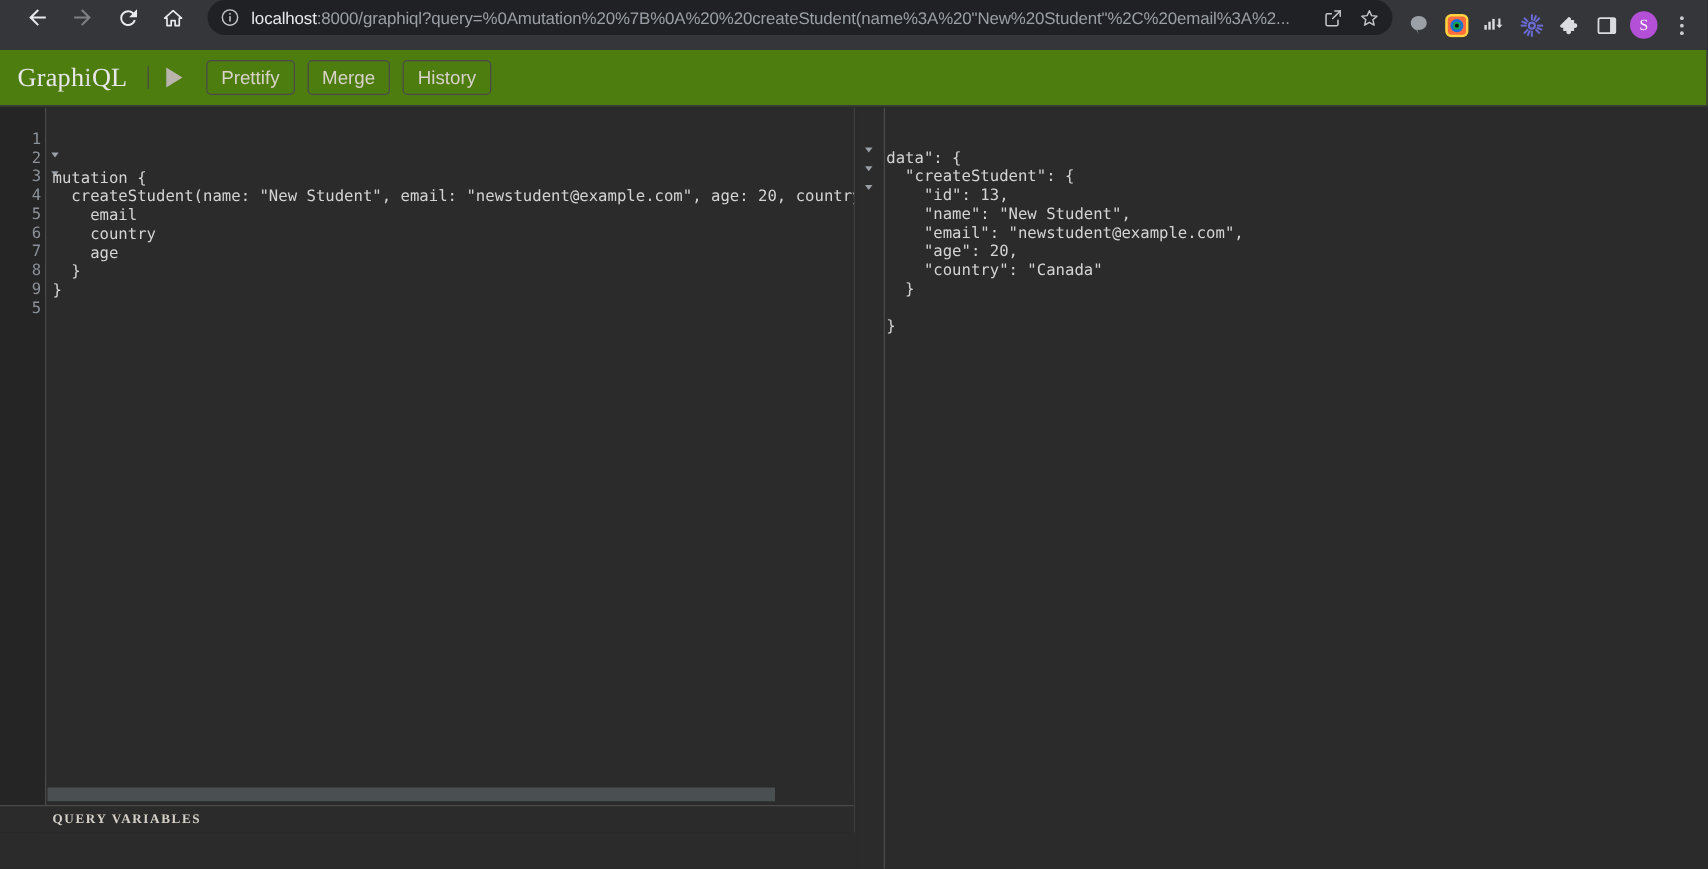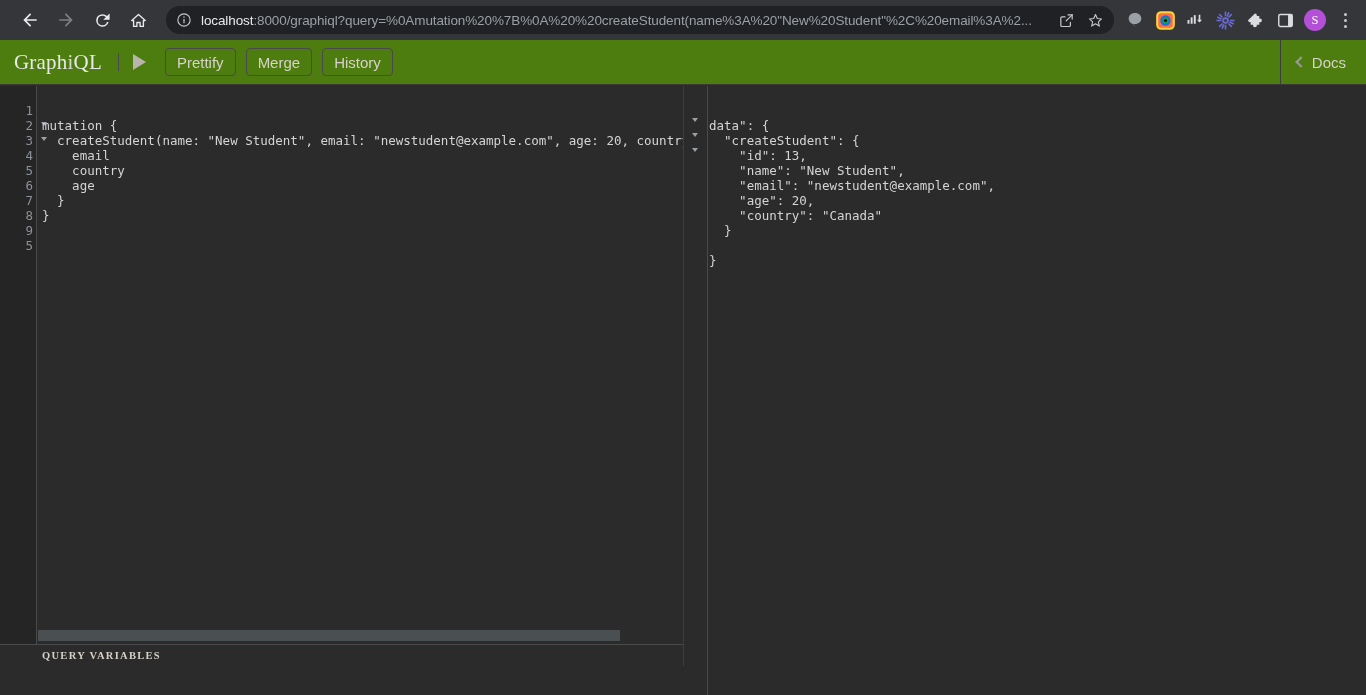--- a/index.html
+++ b/index.html
@@ -9,21 +9,21 @@
     overflow: hidden;
     background: #292a2d;
     font-family: "Liberation Sans", sans-serif;
   }
 
   
   .browser-bar {
     position: absolute; top: 0; left: 0;
     width: 1366px; height: 40px;
     background: #35363a;
-    display: flex; align-items: center;
+    display: flex; 
     padding: 0 6px;
   }
   .nav-btn {
     width: 28px; height: 28px;
     display: flex; align-items: center; justify-content: center;
     border-radius: 50%;
     flex: 0 0 auto;
     margin: 0 4px;
   }
   .nav-btn svg { display: block; }
@@ -149,21 +149,21 @@
     border-right: 1px solid #3d3d3d;
     overflow: hidden;
   }
   .gutter {
     position: absolute; top: 0; left: 0;
     width: 37px; height: 580px;
     background: #252525;
     border-right: 1px solid #4a4a4a;
   }
   .code-area {
-    position: absolute; top: 0; left: 38px;
+    position: absolute; top: 16px; left: 38px;
     width: 646px; height: 580px;
     overflow: hidden;
   }
   .cm-line {
     height: 15px;
     font-family: "DejaVu Sans Mono", "Liberation Mono", monospace;
     font-size: 12.5px;
     line-height: 15px;
     color: #d4d4d4;
     white-space: pre;
@@ -384,24 +384,20 @@
     <div class="play-tri"></div>
   </div>
 
   <div class="tb-btn">Prettify</div>
   <div class="tb-btn">Merge</div>
   <div class="tb-btn">History</div>
 
   <div class="tb-spacer"></div>
 
   <div class="docs-sep"></div>
-  <div class="docs-btn">
-    <span class="chev-left"></span>
-    <span>Docs</span>
-  </div>
 </div>
 
 <div class="workspace">
 
   <div class="query-pane">
     <div class="gutter">
       <div class="lines-wrap" id="line-numbers">
           <div class="ln">1</div>
           <div class="ln">2<span class="fold"></span></div>
           <div class="ln">3<span class="fold"></span></div>

